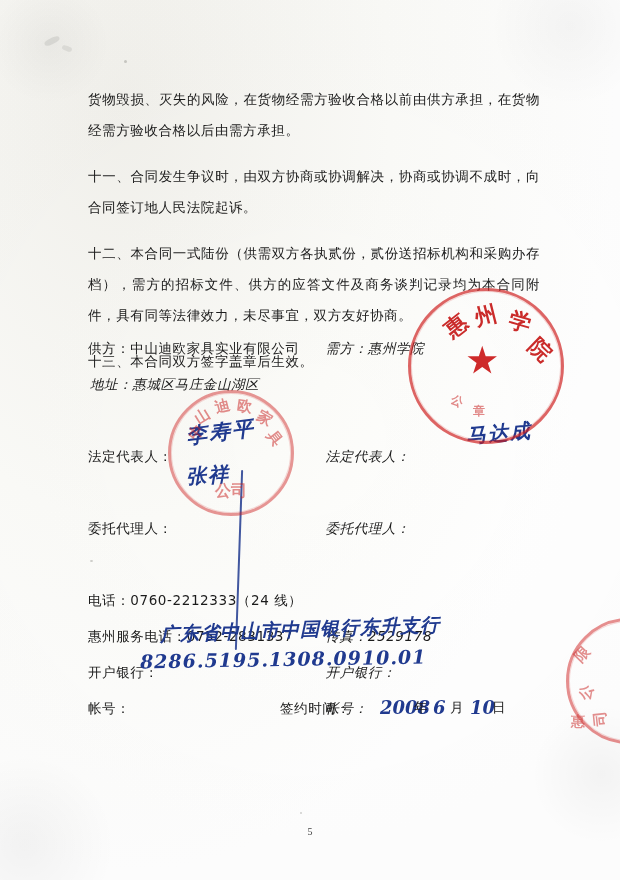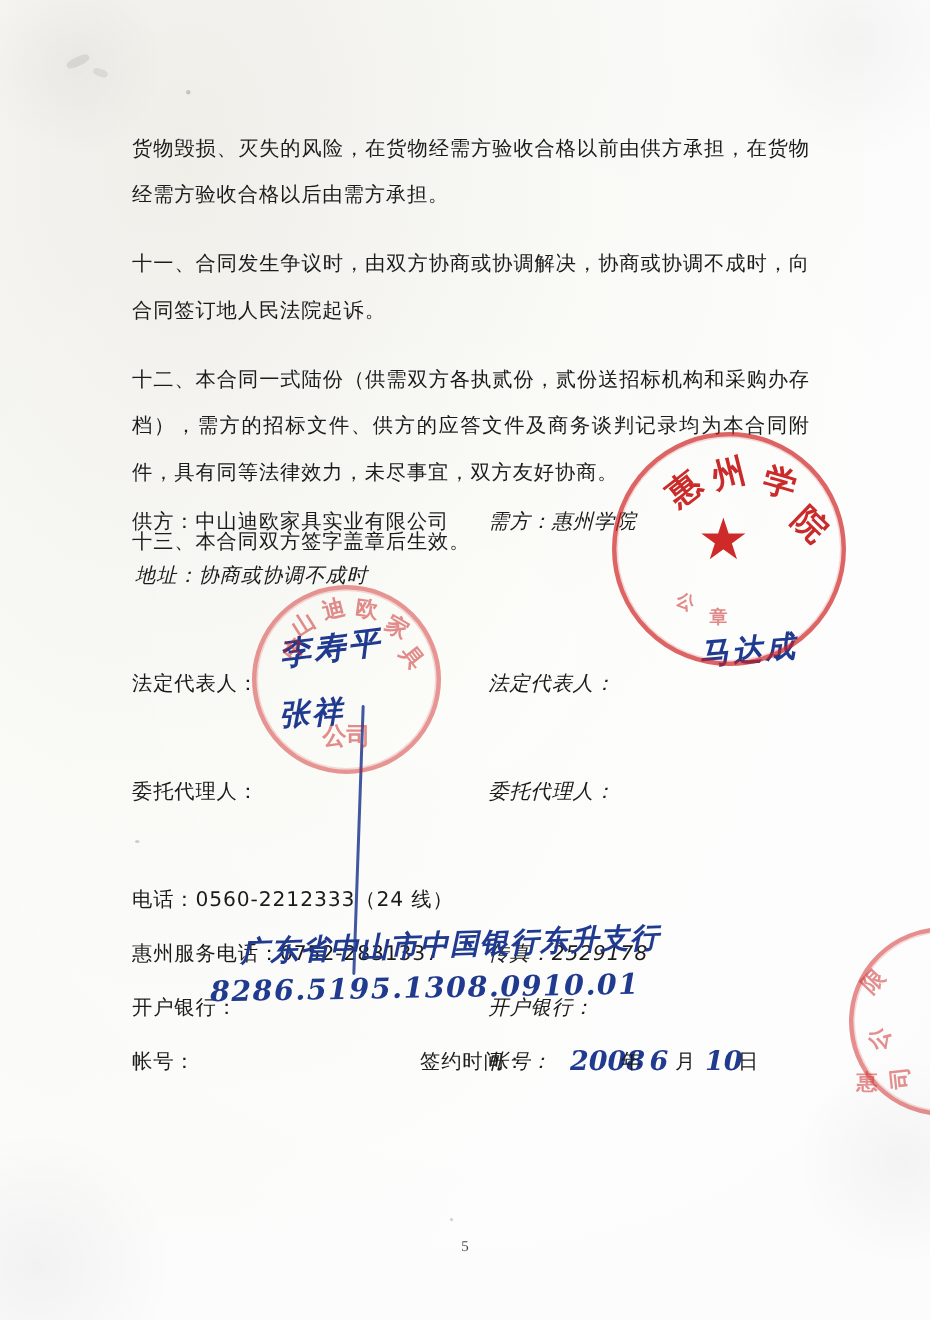--- a/index.html
+++ b/index.html
@@ -260,21 +260,21 @@
     <div class="prow">
       <div class="pcol">
         <span class="lbl">供方：</span><span class="val">中山迪欧家具实业有限公司</span>
       </div>
       <div class="pcol right">
         <span class="lbl">需方：</span><span class="val">惠州学院</span>
       </div>
     </div>
     <div class="prow">
       <div class="pcol right">
-        <span class="lbl">地址：</span><span class="val">协商或协调不成时</span>
+        <span class="lbl">地址：</span><span class="val">惠城区马庄金山湖区</span>
       </div>
     </div>
     <div class="prow" style="height:18px;">
         <div class="pcol"></div>
         <div class="pcol right"></div>
       </div>
     <div class="prow">
       <div class="pcol">
         <span class="lbl">法定代表人：</span>
       </div>
@@ -292,21 +292,21 @@
       </div>
       <div class="pcol right">
         <span class="lbl">委托代理人：</span>
       </div>
     </div>
     <div class="prow" style="height:18px;">
         <div class="pcol"></div>
         <div class="pcol right"></div>
       </div>
     <div class="prow">
-      <div class="pcol">电话：0560-2212333（24 线）</div>
+      <div class="pcol">电话：0760-2212333（24 线）</div>
     </div>
     <div class="prow">
       <div class="pcol">惠州服务电话：0752-2831337</div>
       <div class="pcol right">传真：2529178</div>
     </div>
     <div class="prow">
       <div class="pcol">开户银行：</div>
       <div class="pcol right">开户银行：</div>
     </div>
     <div class="prow">

